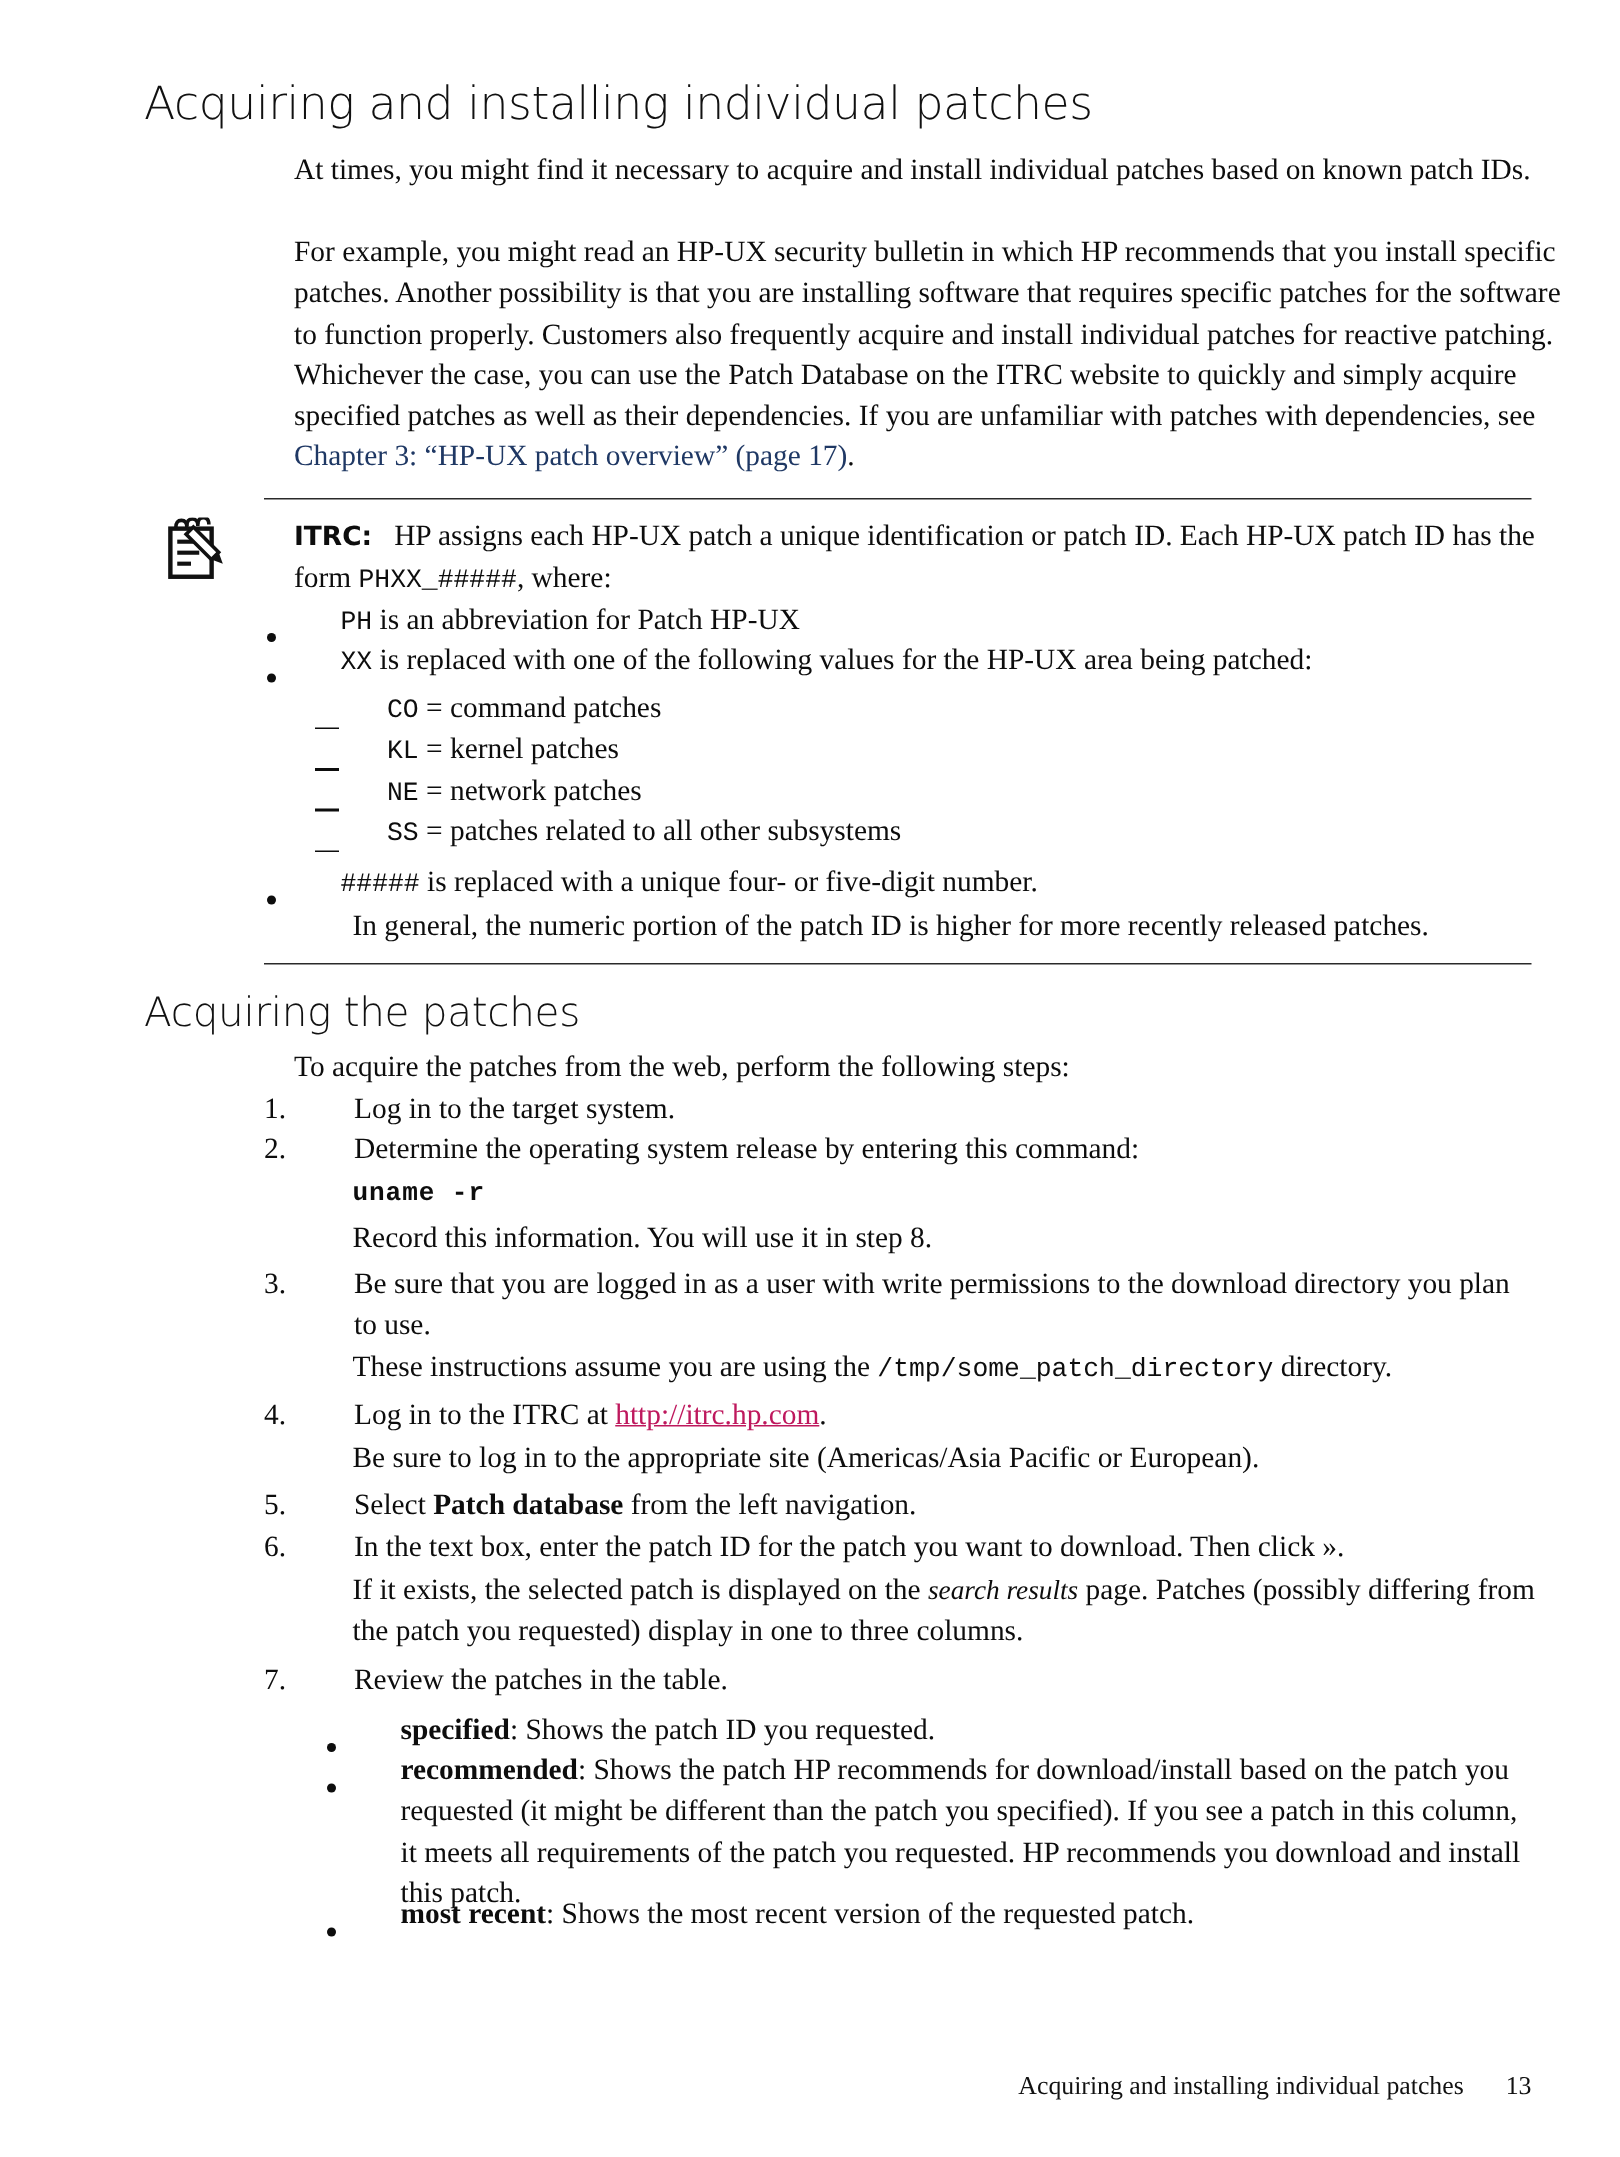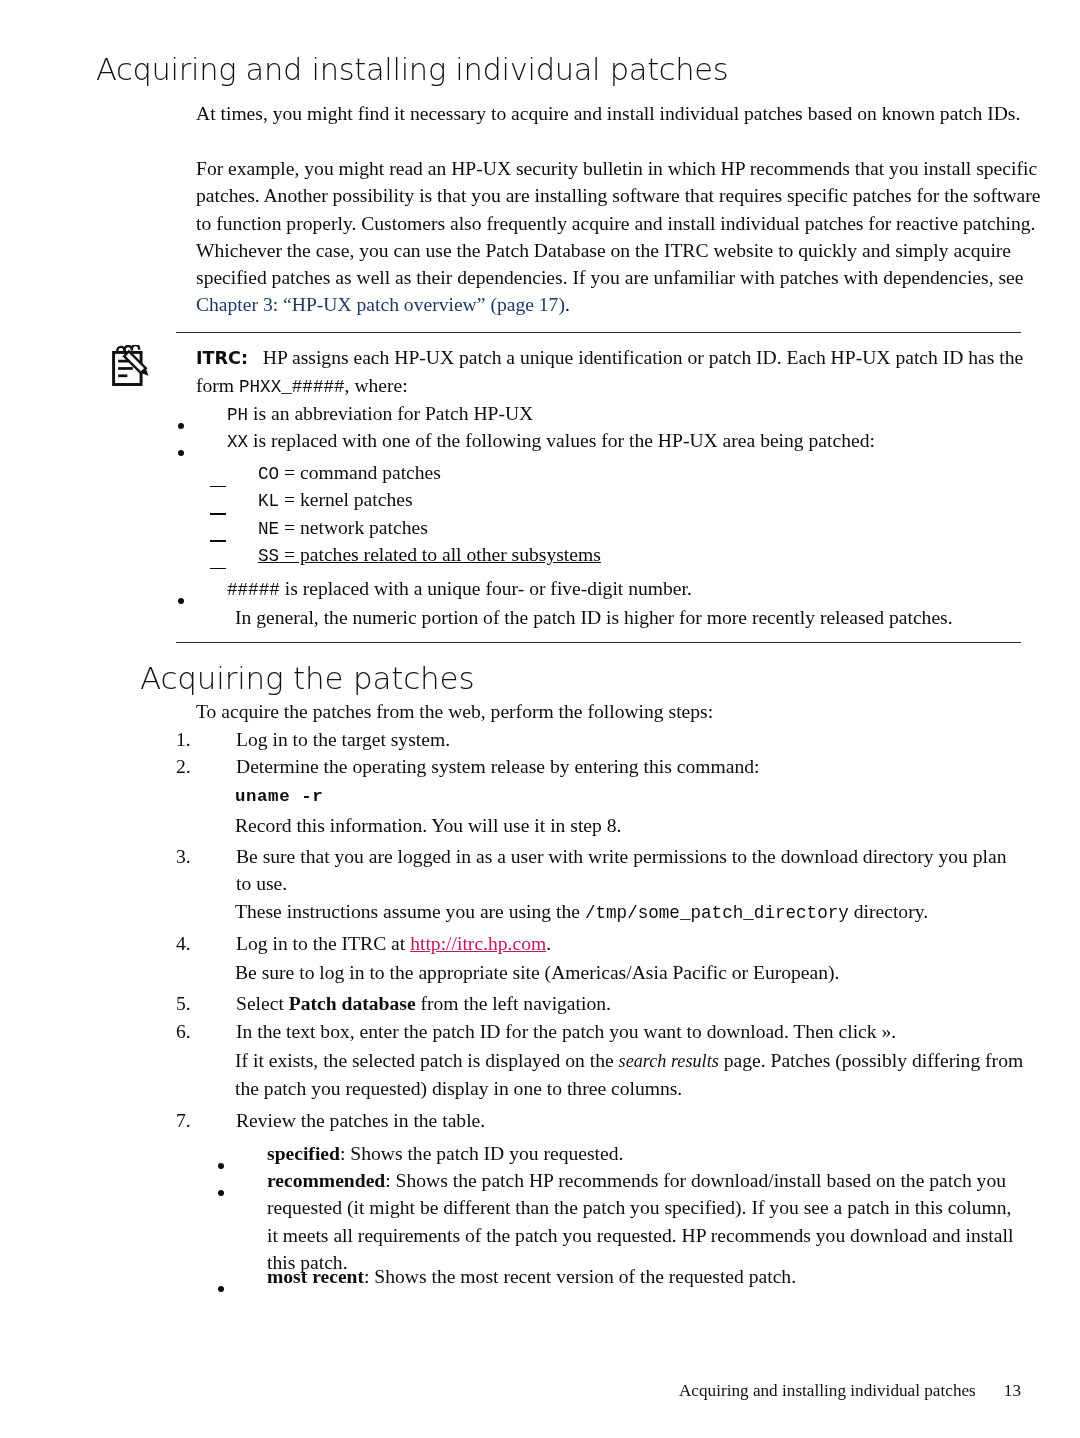--- a/index.html
+++ b/index.html
@@ -28,25 +28,24 @@
     letter-spacing: -0.3px;
     color: #111111;
     white-space: nowrap;
   }
   .h2 {
     position: absolute;
     left: 96px;
     top: 660px;
     font-family: "DejaVu Sans", sans-serif;
     font-weight: 300;
-    font-size: 31px;
+    font-size: 27px;
     letter-spacing: -0.2px;
     color: #111111;
     white-space: nowrap;
-    margin-left: 44px;
   }
 
   
   .body-block {
     position: absolute;
     font-size: 19.6px;
     line-height: 27.3px;
     text-align: left;
     color: #0d0d0d;
     margin-left: 20px;
@@ -208,21 +207,21 @@
       <span class="litext"><span class="mono">CO</span><span> = command patches</span></span>
     </div>
     <div class="li" style="padding-left:82px; height:27.3px;">
       <span class="marker" style="left:46px; top:12px;"><span class="dash-mark"></span></span>
       <span class="litext"><span class="mono">KL</span><span> = kernel patches</span></span>
     </div>
     <div class="li" style="padding-left:82px; height:27.3px;">
       <span class="marker" style="left:46px; top:12px;"><span class="dash-mark"></span></span>
       <span class="litext"><span class="mono">NE</span><span> = network patches</span></span>
     </div>
-    <div class="li" style="padding-left:82px; height:27.3px;text-decoration:underline;">
+    <div class="li" style="padding-left:82px; height:27.3px;">
       <span class="marker" style="left:46px; top:12px;"><span class="dash-mark"></span></span>
       <span class="litext"><span class="mono">SS</span><span> = patches related to all other subsystems</span></span>
     </div>
   </div>
 
   <div class="list" style="left:176px; top:575px; width:848px;">
     <div class="li" style="padding-left:39px;">
       <span class="marker" style="left:2px; top:10px;"><span class="bullet-dot"></span></span>
       <span class="litext"><span class="mono">#####</span><span> is replaced with a unique four- or five-digit number.</span></span>
     </div>

